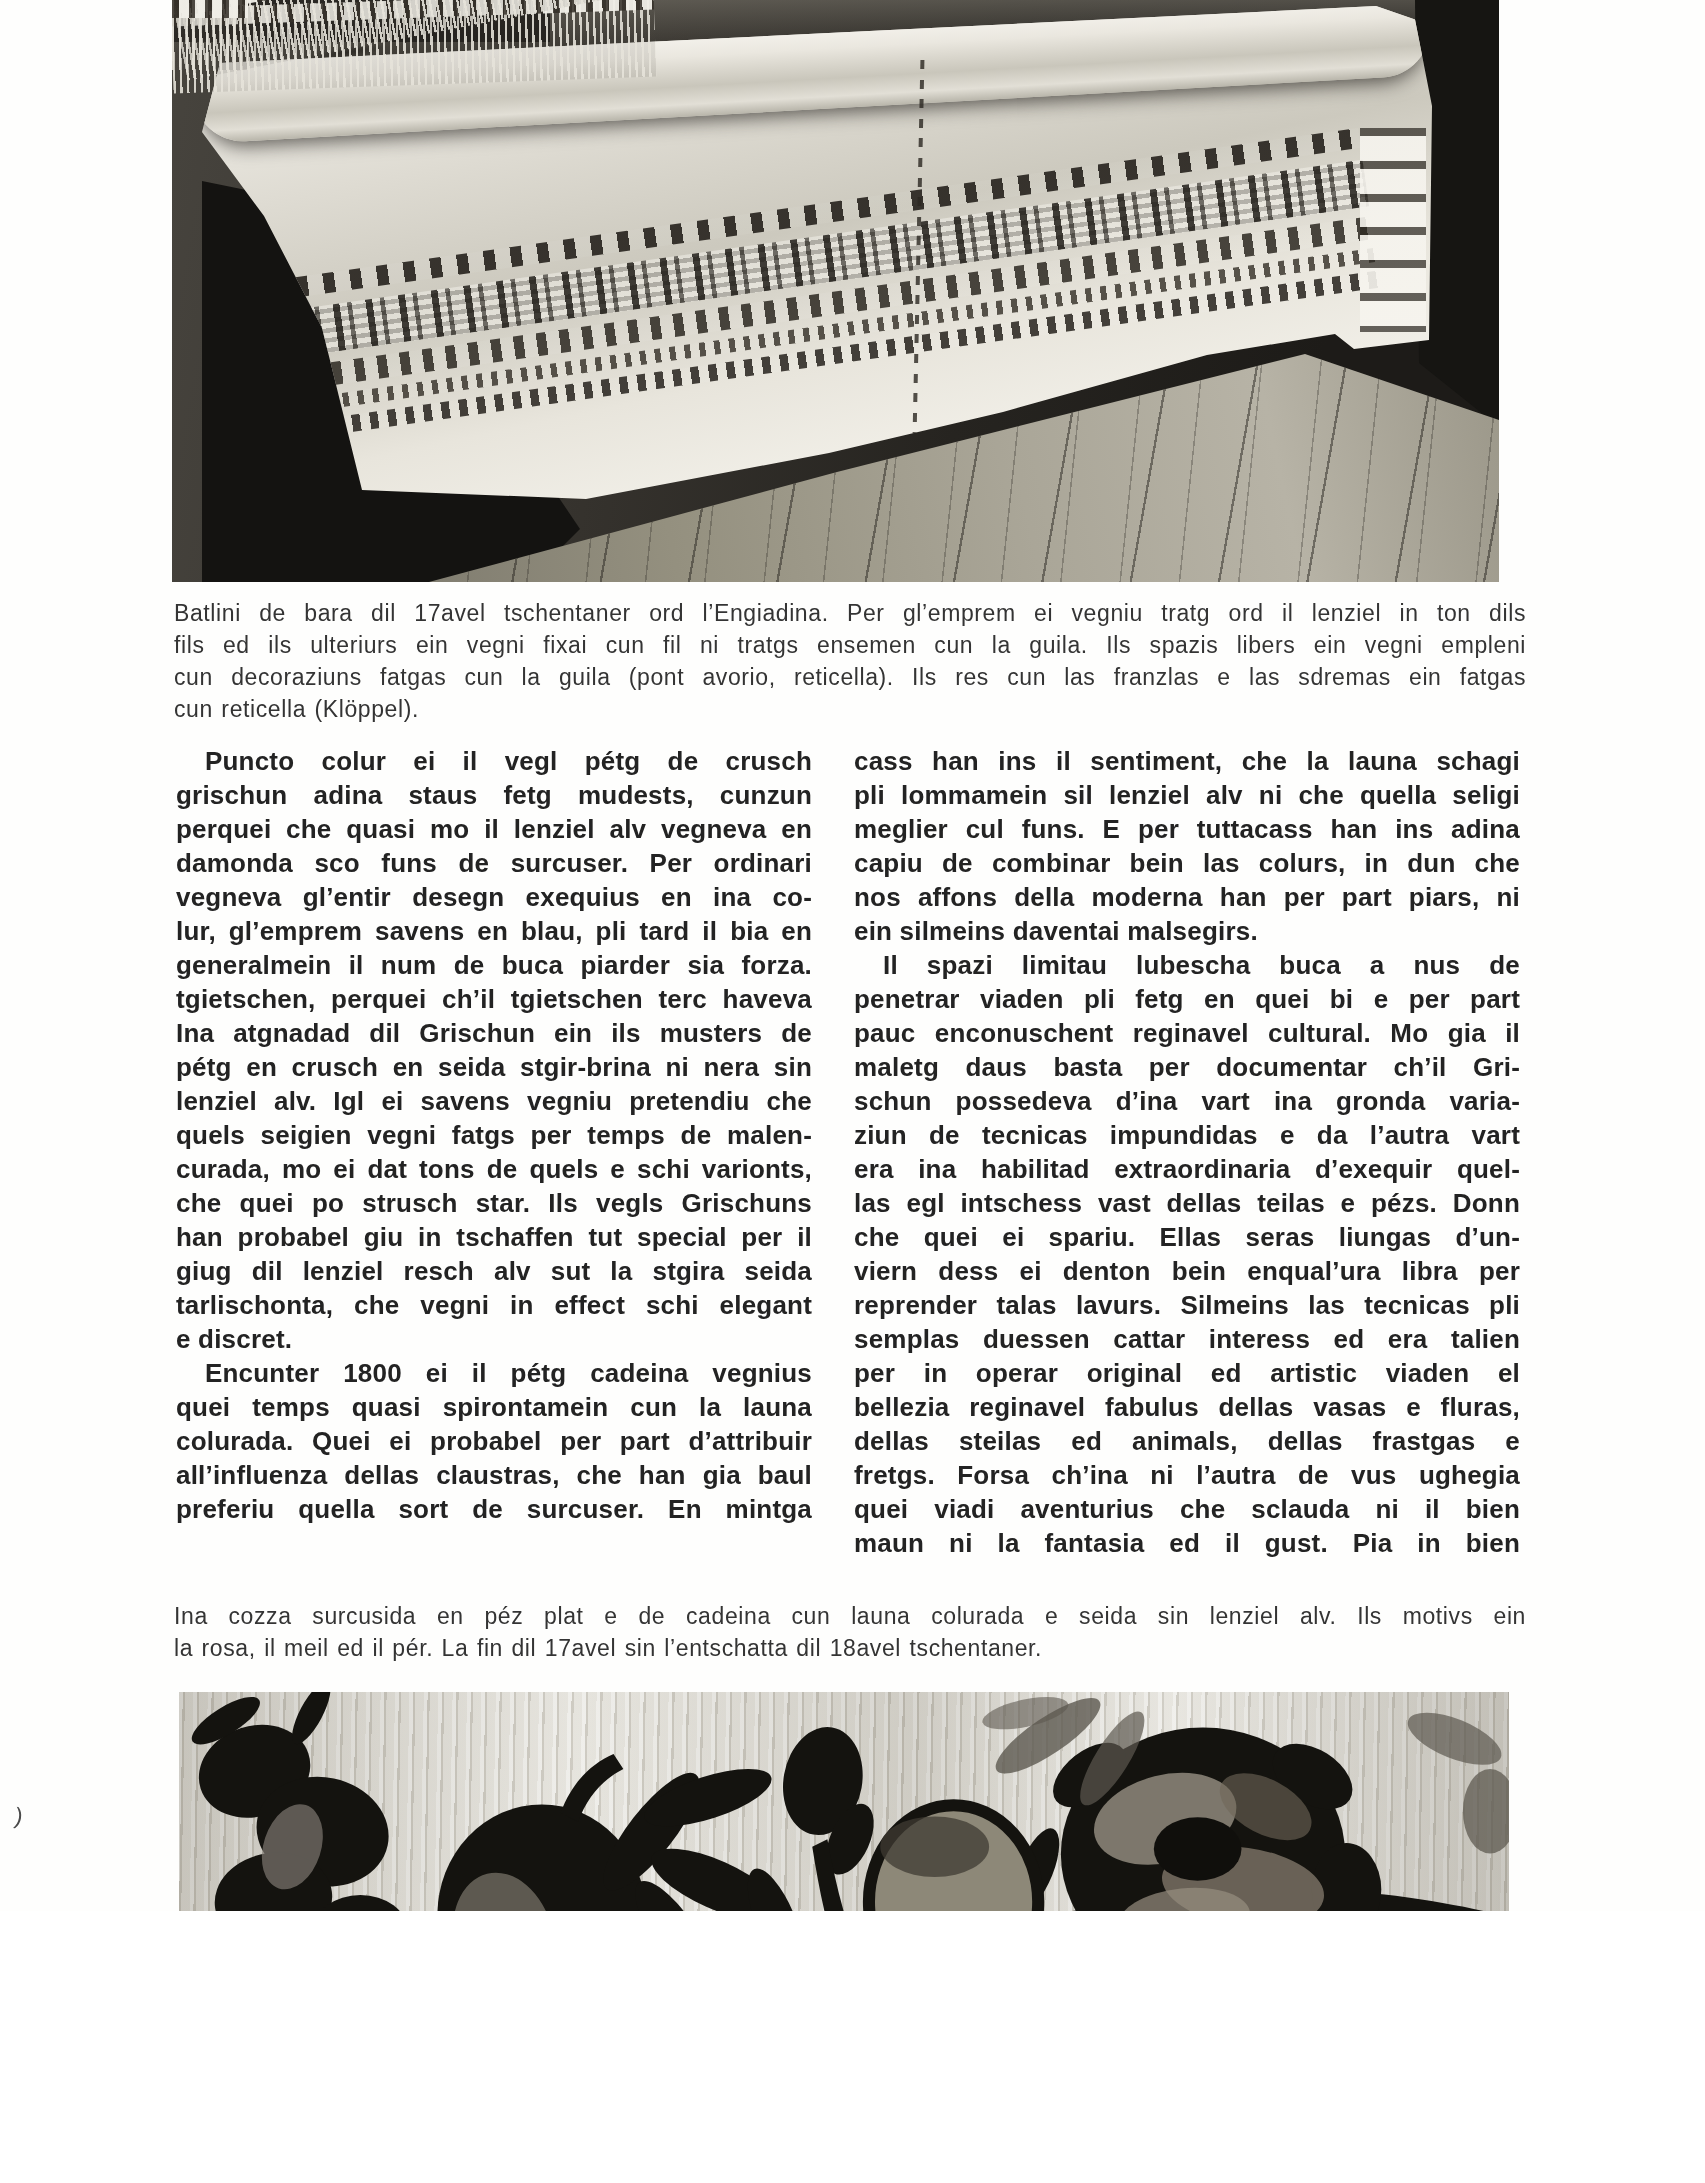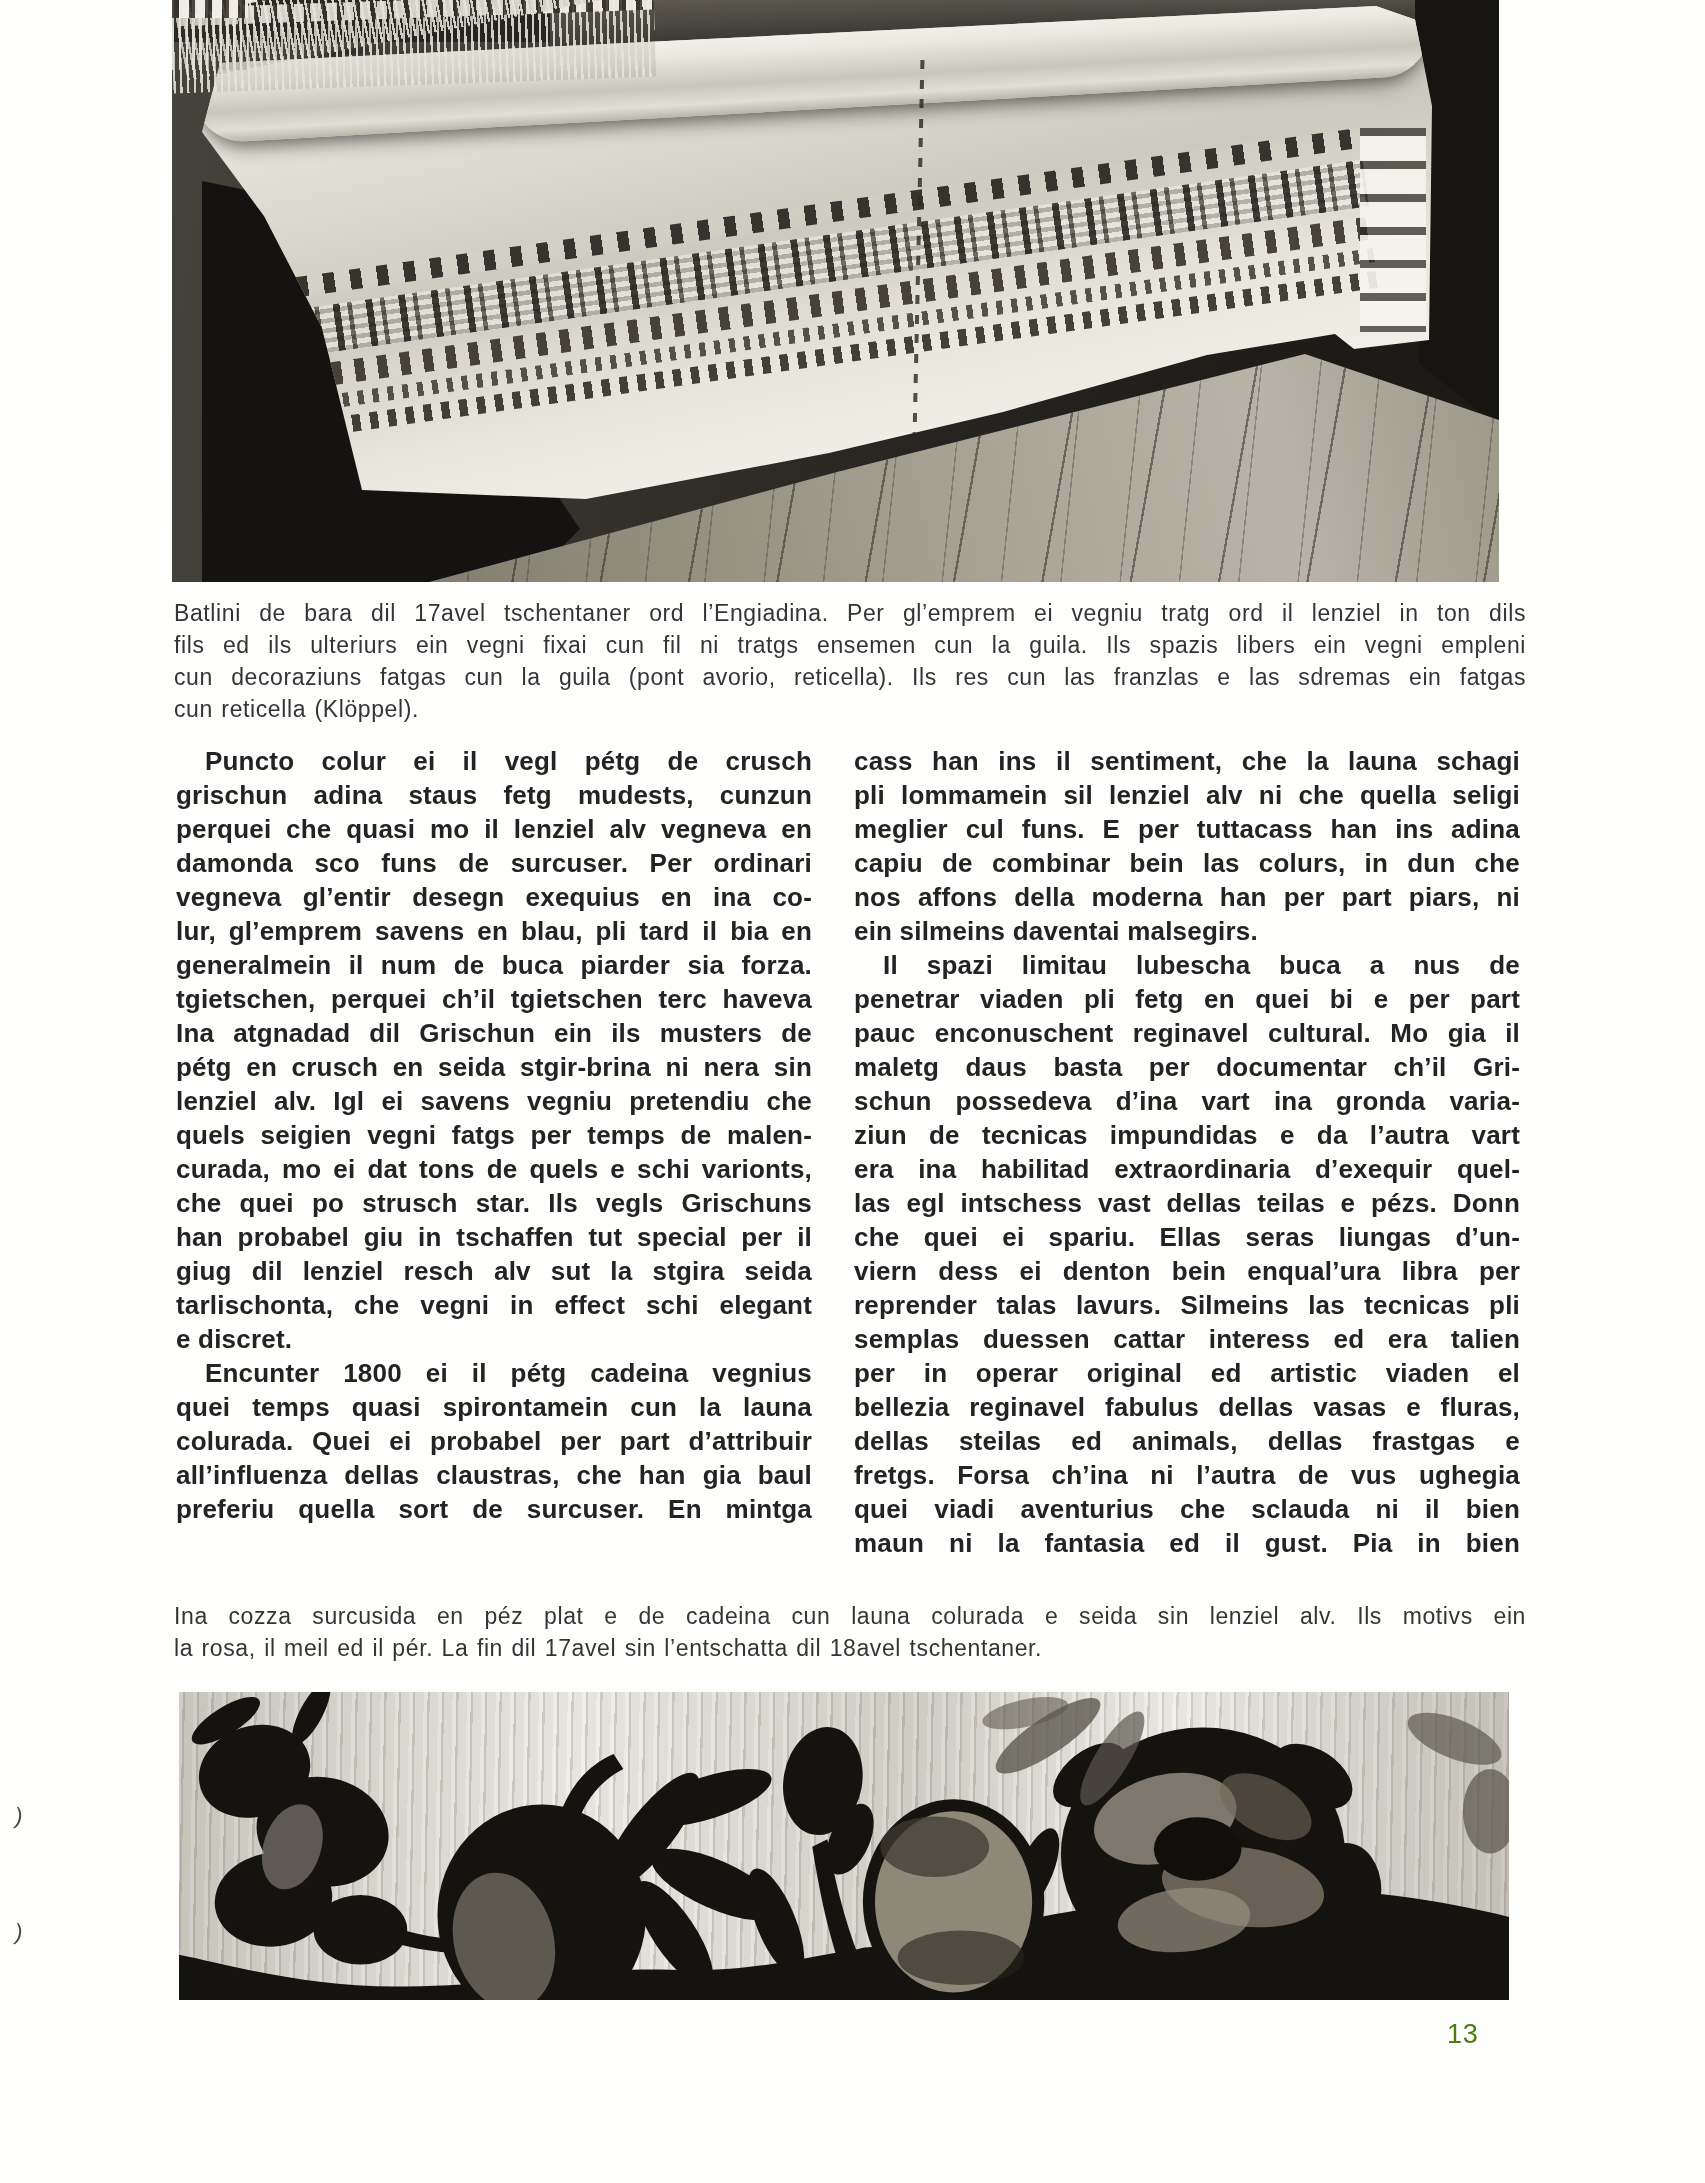--- a/index.html
+++ b/index.html
@@ -1,18 +1,18 @@
 <!DOCTYPE html>
 <html style="--paper: #fefefd; --ink: #232323; --caption-ink: #343434; --photo-dark: #14130f; --floor: #a8a496; --cloth: #e9e6de; --linen: #d8d5cb;font-size:12px"><head>
 <meta charset="utf-8">
 <style>
   * { margin:0; padding:0; box-sizing:border-box; }
   html,body { background:#ffffff; }
   .page {
-    position:relative; width:1706px; height:2183px;
+    position:relative; width:1706px; height:1911px;
     background:var(--paper,#fefefd);
     font-family:"Liberation Sans", sans-serif;
     color:var(--ink,#232323);
     overflow:hidden;
   }
 
   
   .caption {
     position:absolute; font-size:23px; line-height:32px;
     color:var(--caption-ink,#343434); letter-spacing:0.6px; word-spacing:1.5px;

